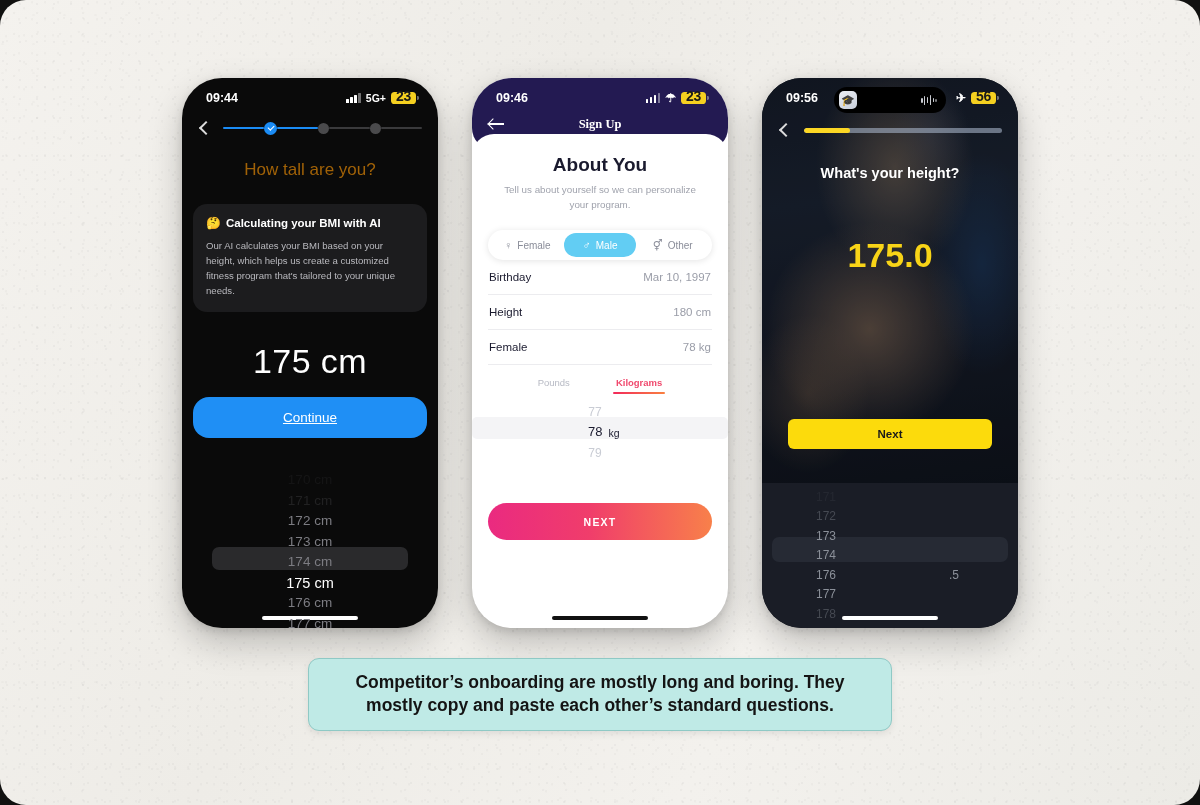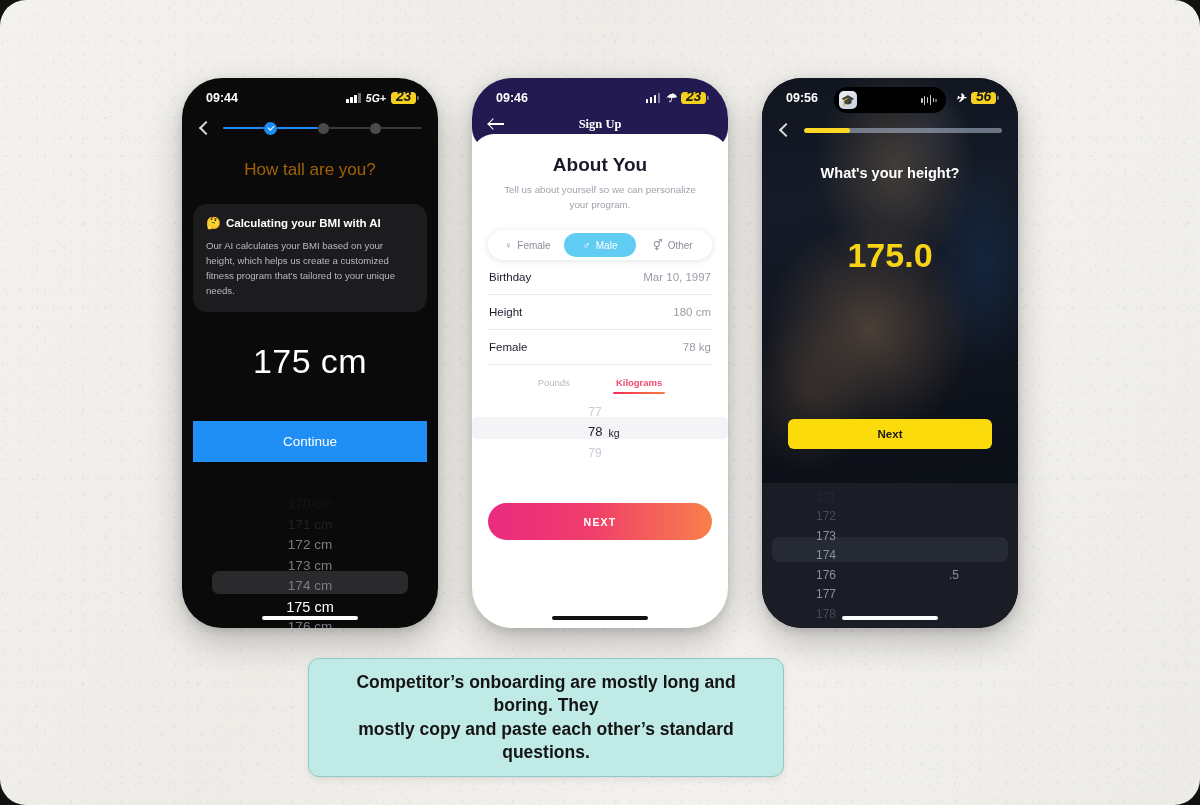--- a/index.html
+++ b/index.html
@@ -40,21 +40,21 @@
   .phone-2 { left: 472px; top: 78px; background: #ffffff; }
   .phone-3 { left: 762px; top: 78px; background: #0d1017; }
 
   .statusbar {
     height: 34px;
     display: flex; align-items: center; justify-content: space-between;
     padding: 6px 22px 0 24px;
     font-size: 12.5px; font-weight: bold;
     position: relative; z-index: 6;
   }
-  .sb-right { display: flex; align-items: center; gap: 5px; font-style: italic; }
+  .sb-right { display: flex; align-items: center; gap: 5px; }
 
   .sig { display: inline-flex; align-items: flex-end; gap: 1.5px; height: 10px; }
   .sig i { width: 2.5px; border-radius: 0.6px; display: block; }
   .sig i:nth-child(1) { height: 4px; }
   .sig i:nth-child(2) { height: 6px; }
   .sig i:nth-child(3) { height: 8px; }
   .sig i:nth-child(4) { height: 10px; opacity: 0.42; }
 
   .batt {
     position: relative; width: 25px; height: 12.5px;
@@ -118,23 +118,23 @@
   }
   .bmi-emoji { font-size: 12px; }
   .bmi-body {
     color: #b9b9be; font-size: 9.6px; line-height: 1.55; margin-top: 9px;
   }
   .p1-value {
     text-align: center; color: #fff; font-size: 34px; font-weight: 500;
     margin-top: 30px; letter-spacing: 0.4px;
   }
   .p1-continue {
-    display: block; margin: 40px 11px 0; height: 41px; width: calc(100% - 22px);
-    background: #1f8ff5; color: #fff; border: none; border-radius: 0;
-    font-size: 13.5px; font-family: inherit; cursor: pointer;
+    display: block; margin: 16px 11px 0; height: 41px; width: calc(100% - 22px);
+    background: #1f8ff5; color: #fff; border: none; border-radius: 16px;
+    font-size: 13.5px; font-family: inherit; cursor: pointer; text-decoration: underline;
   }
 
   .wheel { position: relative; margin-top: 30px; height: 170px; overflow: hidden; }
   .wheel-row {
     text-align: center; font-size: 13.5px; line-height: 20.5px; color: #7c7c82;
     font-family: "Liberation Sans", sans-serif;
   }
   .wheel-row.sel {
     color: #fff; font-size: 14.5px; font-weight: 400;
   }
@@ -277,21 +277,21 @@
   .p3-row {
     height: 19.5px; display: flex; align-items: center;
     font-size: 12px; color: #8b9099;
   }
   .p3-row .c1 { width: 50%; text-align: center; }
   .p3-row .c2 { width: 50%; text-align: center; }
   .p3-row.sel { color: #fff; font-size: 15px; }
 
   
   .caption {
-    position: absolute; left: 308px; top: 658px; width: 476px;
+    position: absolute; left: 308px; top: 658px; width: 584px;
     background: #bfeae6; border: 1.5px solid #8fc9c5; border-radius: 11px;
     padding: 12px 20px; text-align: center;
     box-shadow: 0 3px 7px rgba(0,0,0,0.08);
   }
   .caption p {
     color: #141414; font-size: 17.5px; font-weight: bold; line-height: 1.33;
   }
 </style>
 </head>
 <body>

